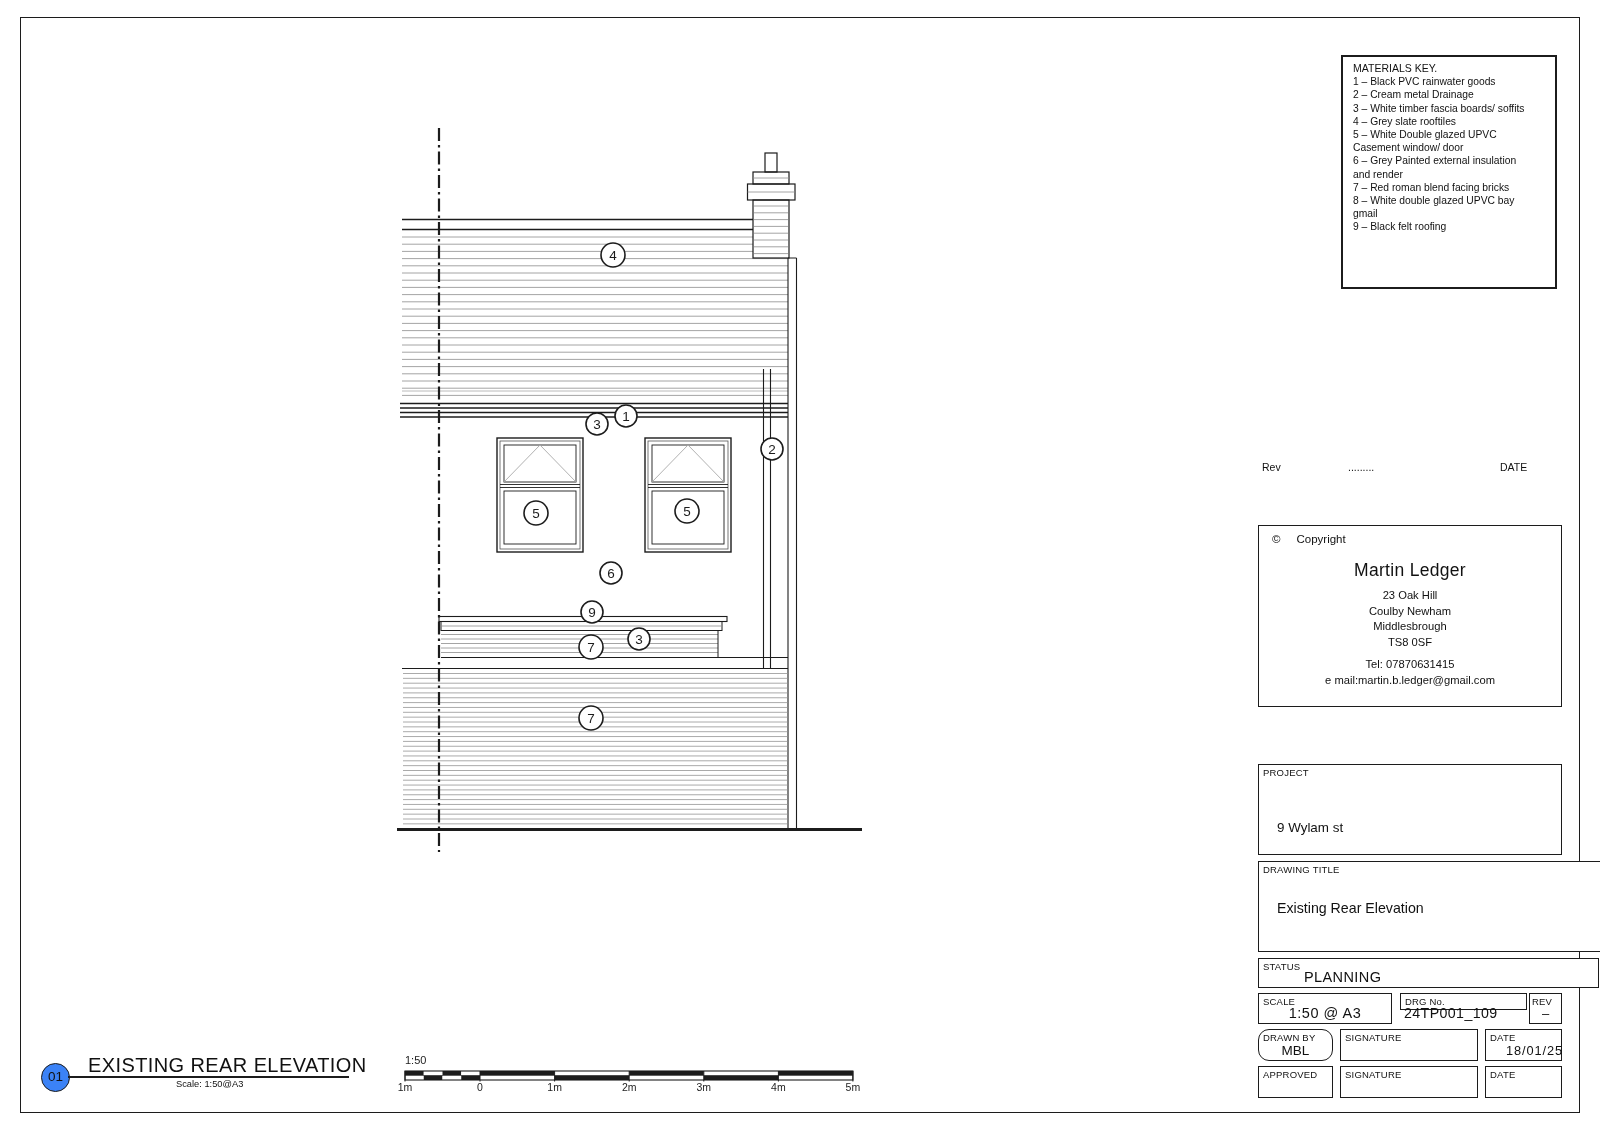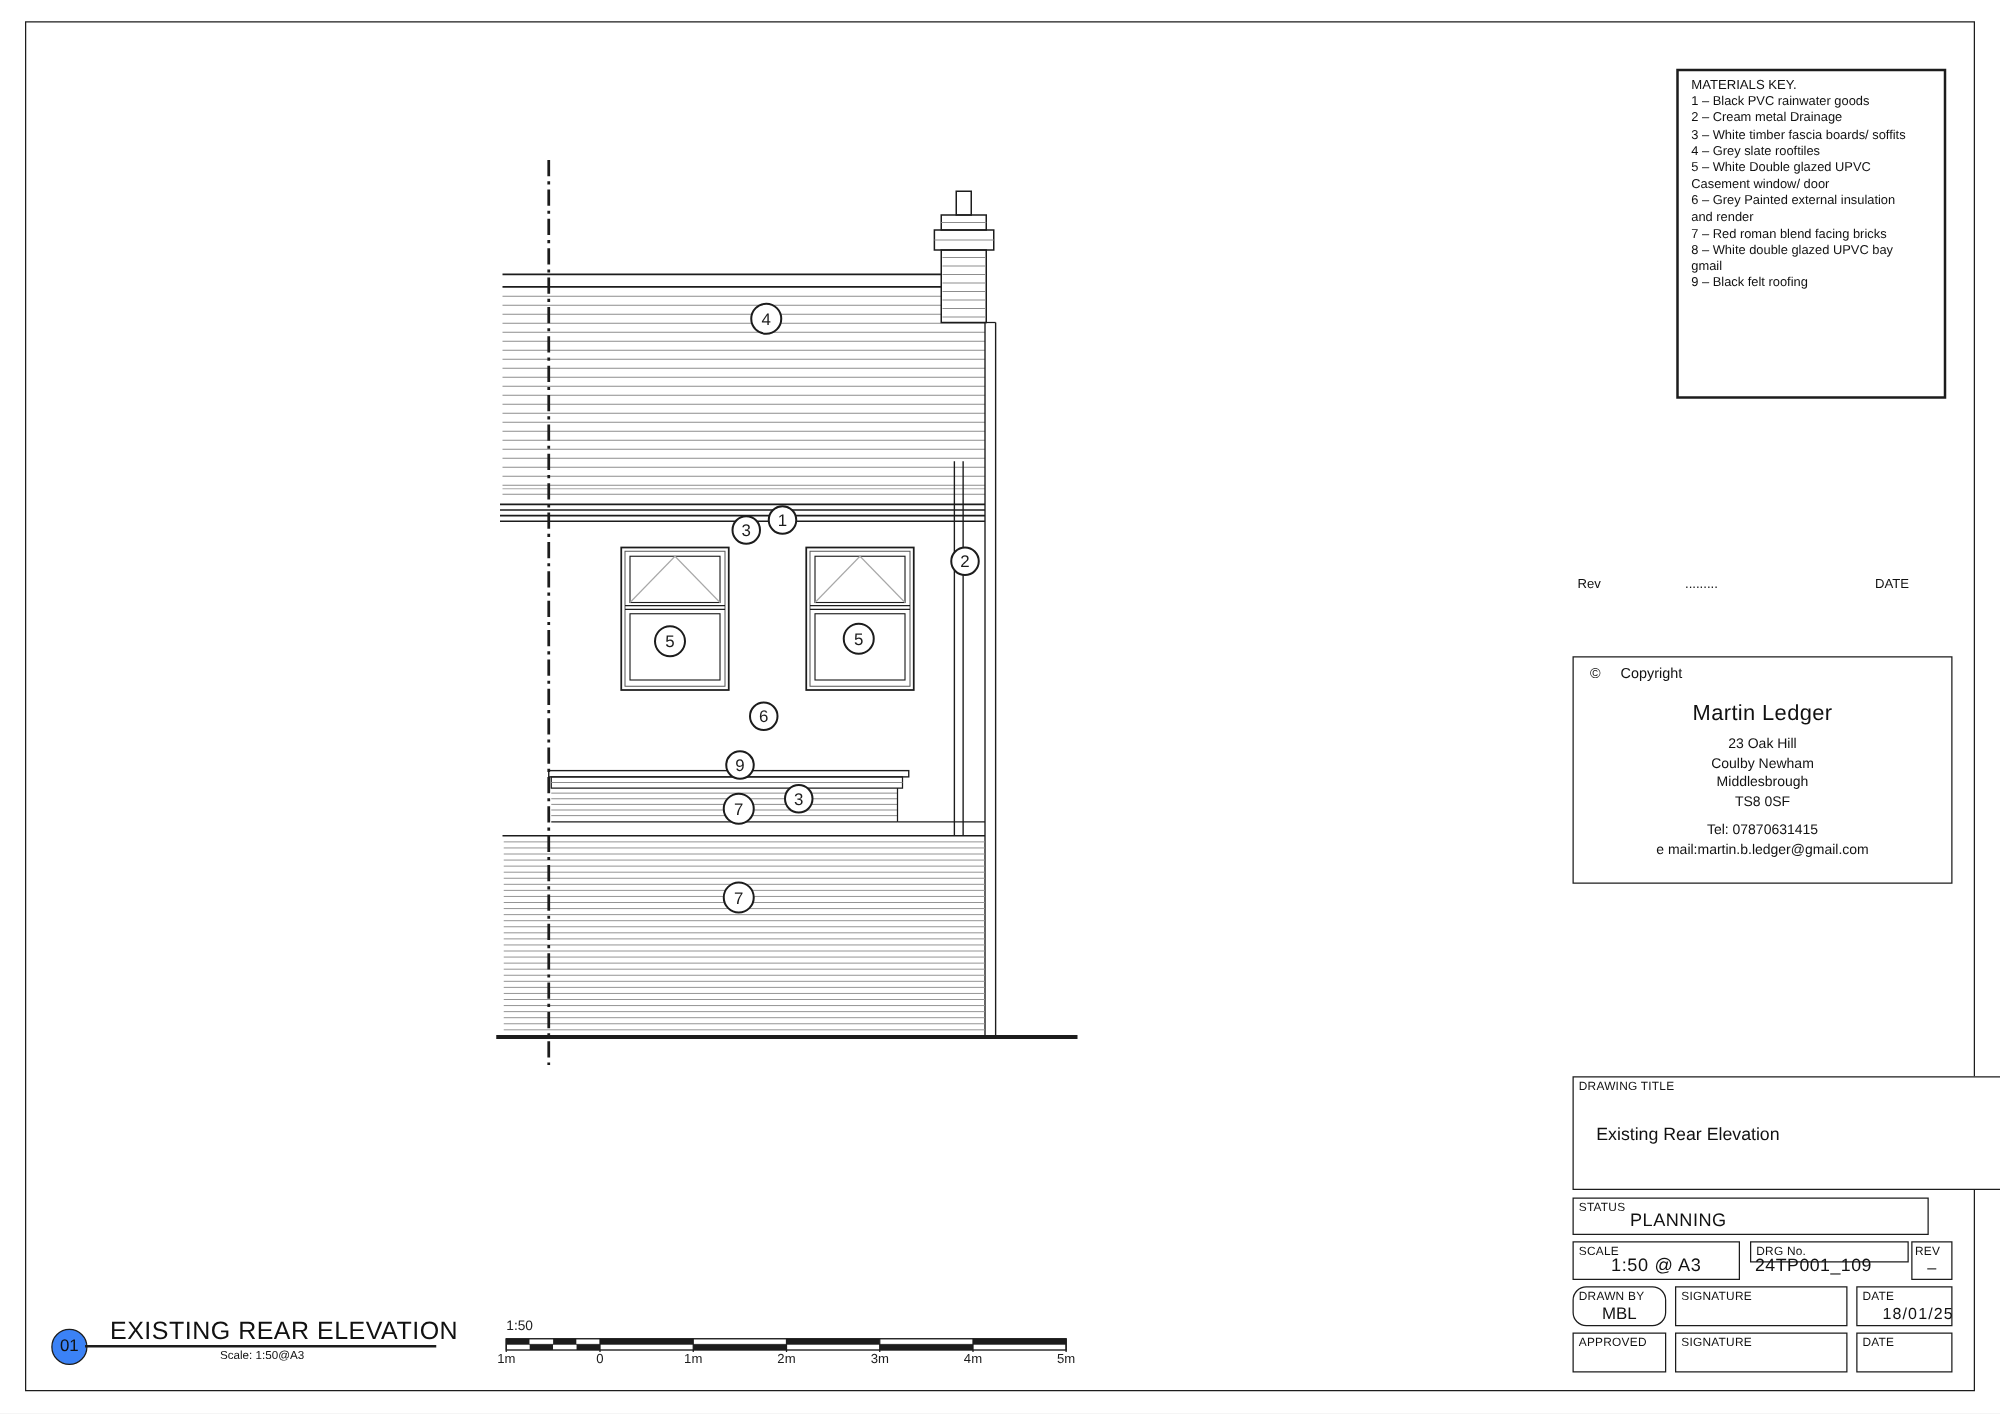--- a/index.html
+++ b/index.html
@@ -7,21 +7,21 @@
     position:relative; width:1600px; height:1131px; background:#ffffff;
     font-family:"Liberation Sans", sans-serif; color:#111; overflow:hidden;
   }
   .sheet-border{
     position:absolute; left:20px; top:17px; width:1560px; height:1096px;
     border:1.6px solid #1c1c1c; box-sizing:border-box;
   }
   svg{position:absolute; left:0; top:0; font-family:"Liberation Sans", sans-serif;}
   
   .materials-key{
-    position:absolute; left:1341px; top:55px; width:216px; height:264px;
+    position:absolute; left:1341px; top:55px; width:216px; height:234px;
     border:2px solid #1c1c1c; box-sizing:border-box; padding:5px 4px 0 10px;
     font-size:10.3px; line-height:13.2px; white-space:nowrap; background:#fff;
   }
   .mk-title{font-size:10.5px;}
   
   .tb-box{position:absolute; border:1.5px solid #1c1c1c; background:#fff; box-sizing:border-box;}
   .tb-label{position:absolute; top:1.5px; left:4px; font-size:9.5px; letter-spacing:.2px;}
   .tb-value{position:absolute; white-space:pre;}
   .rev-header{position:absolute; left:1258px; top:461px; width:304px; height:15px; font-size:10.5px;}
   .rev-header span{position:absolute; top:0;}
@@ -300,27 +300,35 @@
       <div>Middlesbrough</div>
       <div>TS8 0SF</div>
     </div>
     <div class="company-contact">
       <div>Tel: 07870631415</div>
       <div>e mail:martin.b.ledger@gmail.com</div>
     </div>
   </div>
 
 
+  <div class="tb-box" style="left:1258px; top:764px; width:304px; height:91px;">
+    <span class="tb-label">PROJECT</span>
+    <div class="tb-lines" style="left:18px; top:14px;">
+      <div>9 Wylam st</div>
+      <div>Middlesbrough</div>
+      <div>TS1 4ES</div>
+    </div>
+  </div>
 
   <div class="tb-box" style="left:1258px; top:861px; width:350px; height:91px;">
     <span class="tb-label">DRAWING TITLE</span>
     <span class="tb-value" style="left:18px; top:38px; font-size:14.2px;">Existing Rear Elevation</span>
   </div>
 
-  <div class="tb-box" style="left:1258px; top:958px; width:285px; height:30px;">
+  <div class="tb-box" style="left:1258px; top:958px; width:341px; height:30px;">
     <span class="tb-label">STATUS</span>
     <span class="tb-value" style="left:45px; top:10px; font-size:14.5px; letter-spacing:.4px;">PLANNING</span>
   </div>
 
   <div class="tb-box" style="left:1258px; top:993px; width:134px; height:31px;">
     <span class="tb-label">SCALE</span>
     <span class="tb-value" style="left:0; top:11px; width:100%; text-align:center; font-size:14.5px; letter-spacing:.5px;">1:50 @ A3</span>
   </div>
   <div class="tb-box" style="left:1400px; top:993px; width:127px; height:17px;">
     <span class="tb-label">DRG No.</span>

